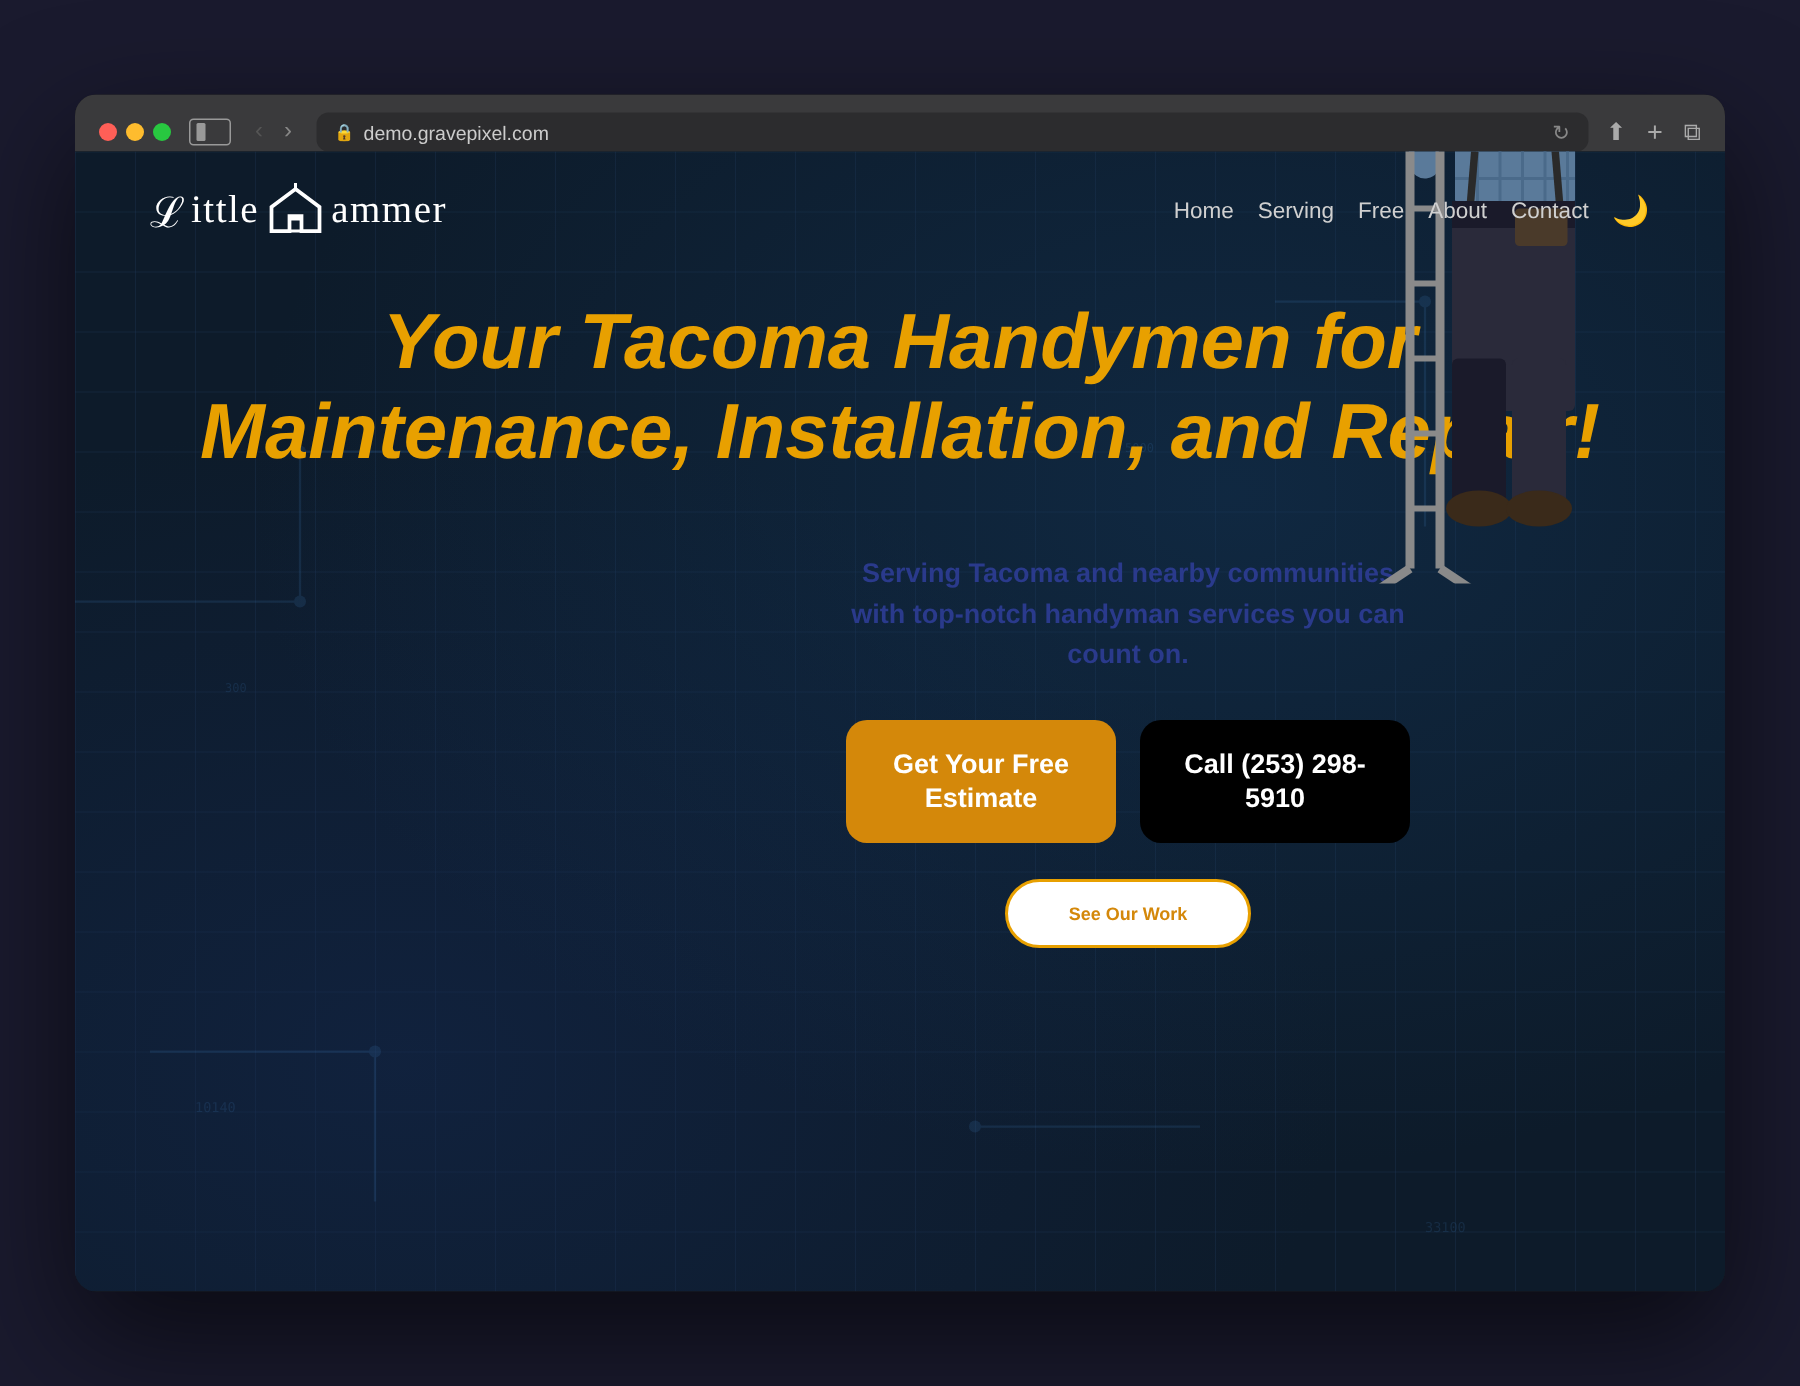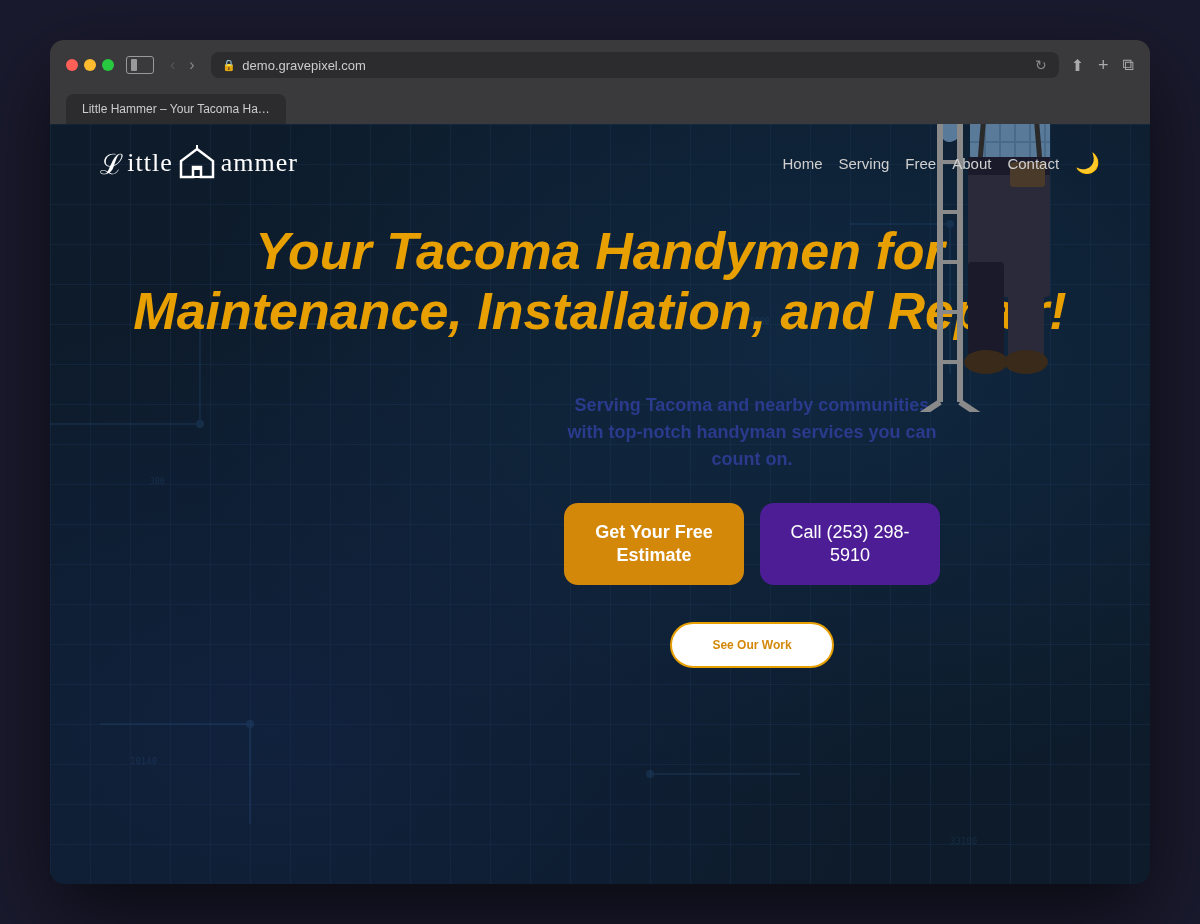--- a/index.html
+++ b/index.html
@@ -230,45 +230,45 @@
       font-size: 18px;
       font-weight: 700;
       line-height: 1.5;
       margin-bottom: 30px;
     }
 
     .cta-buttons {
       display: flex;
       gap: 16px;
       justify-content: center;
-      margin-bottom: 29px;
+      margin-bottom: 16px;
       align-items: center;
     }
 
     .btn-estimate {
       background: #d4880a;
       color: white;
       border: none;
       border-radius: 14px;
       padding: 18px 28px;
       font-size: 18px;
       font-weight: 700;
       cursor: pointer;
       width: 180px;
       line-height: 1.3;
     }
 
     .btn-call {
-      background: #4c1d95;
+      background: #000000;
       color: white;
       border: none;
       border-radius: 14px;
       padding: 18px 28px;
       font-size: 18px;
-      font-weight: 400;
+      font-weight: 700;
       cursor: pointer;
       width: 180px;
       line-height: 1.3;
     }
 
     .btn-work {
       background: white;
       color: #d4880a;
       border: 2px solid #e8a000;
       border-radius: 24px;
@@ -308,23 +308,20 @@
         <span style="margin-left:auto; color:#888; font-size:14px;">↻</span>
       </div>
 
       <div class="browser-actions">
         <span style="font-size:16px;">⬆</span>
         <span style="font-size:18px;">+</span>
         <span style="font-size:16px;">⧉</span>
       </div>
     </div>
 
-    <div class="browser-tabs">
-      <div class="browser-tab">Little Hammer – Your Tacoma Ha…</div>
-    </div>
   </div>
 
   <div class="website">
     <div class="circuit-bg"></div>
     <div class="circuit-overlay"></div>
 
     <svg style="position:absolute;top:0;left:0;width:100%;height:100%;opacity:0.15;pointer-events:none;">
       <line x1="0" y1="300" x2="150" y2="300" stroke="#4488cc" stroke-width="1.5"></line>
       <line x1="150" y1="300" x2="150" y2="200" stroke="#4488cc" stroke-width="1.5"></line>
       <line x1="150" y1="200" x2="300" y2="200" stroke="#4488cc" stroke-width="1.5"></line>

